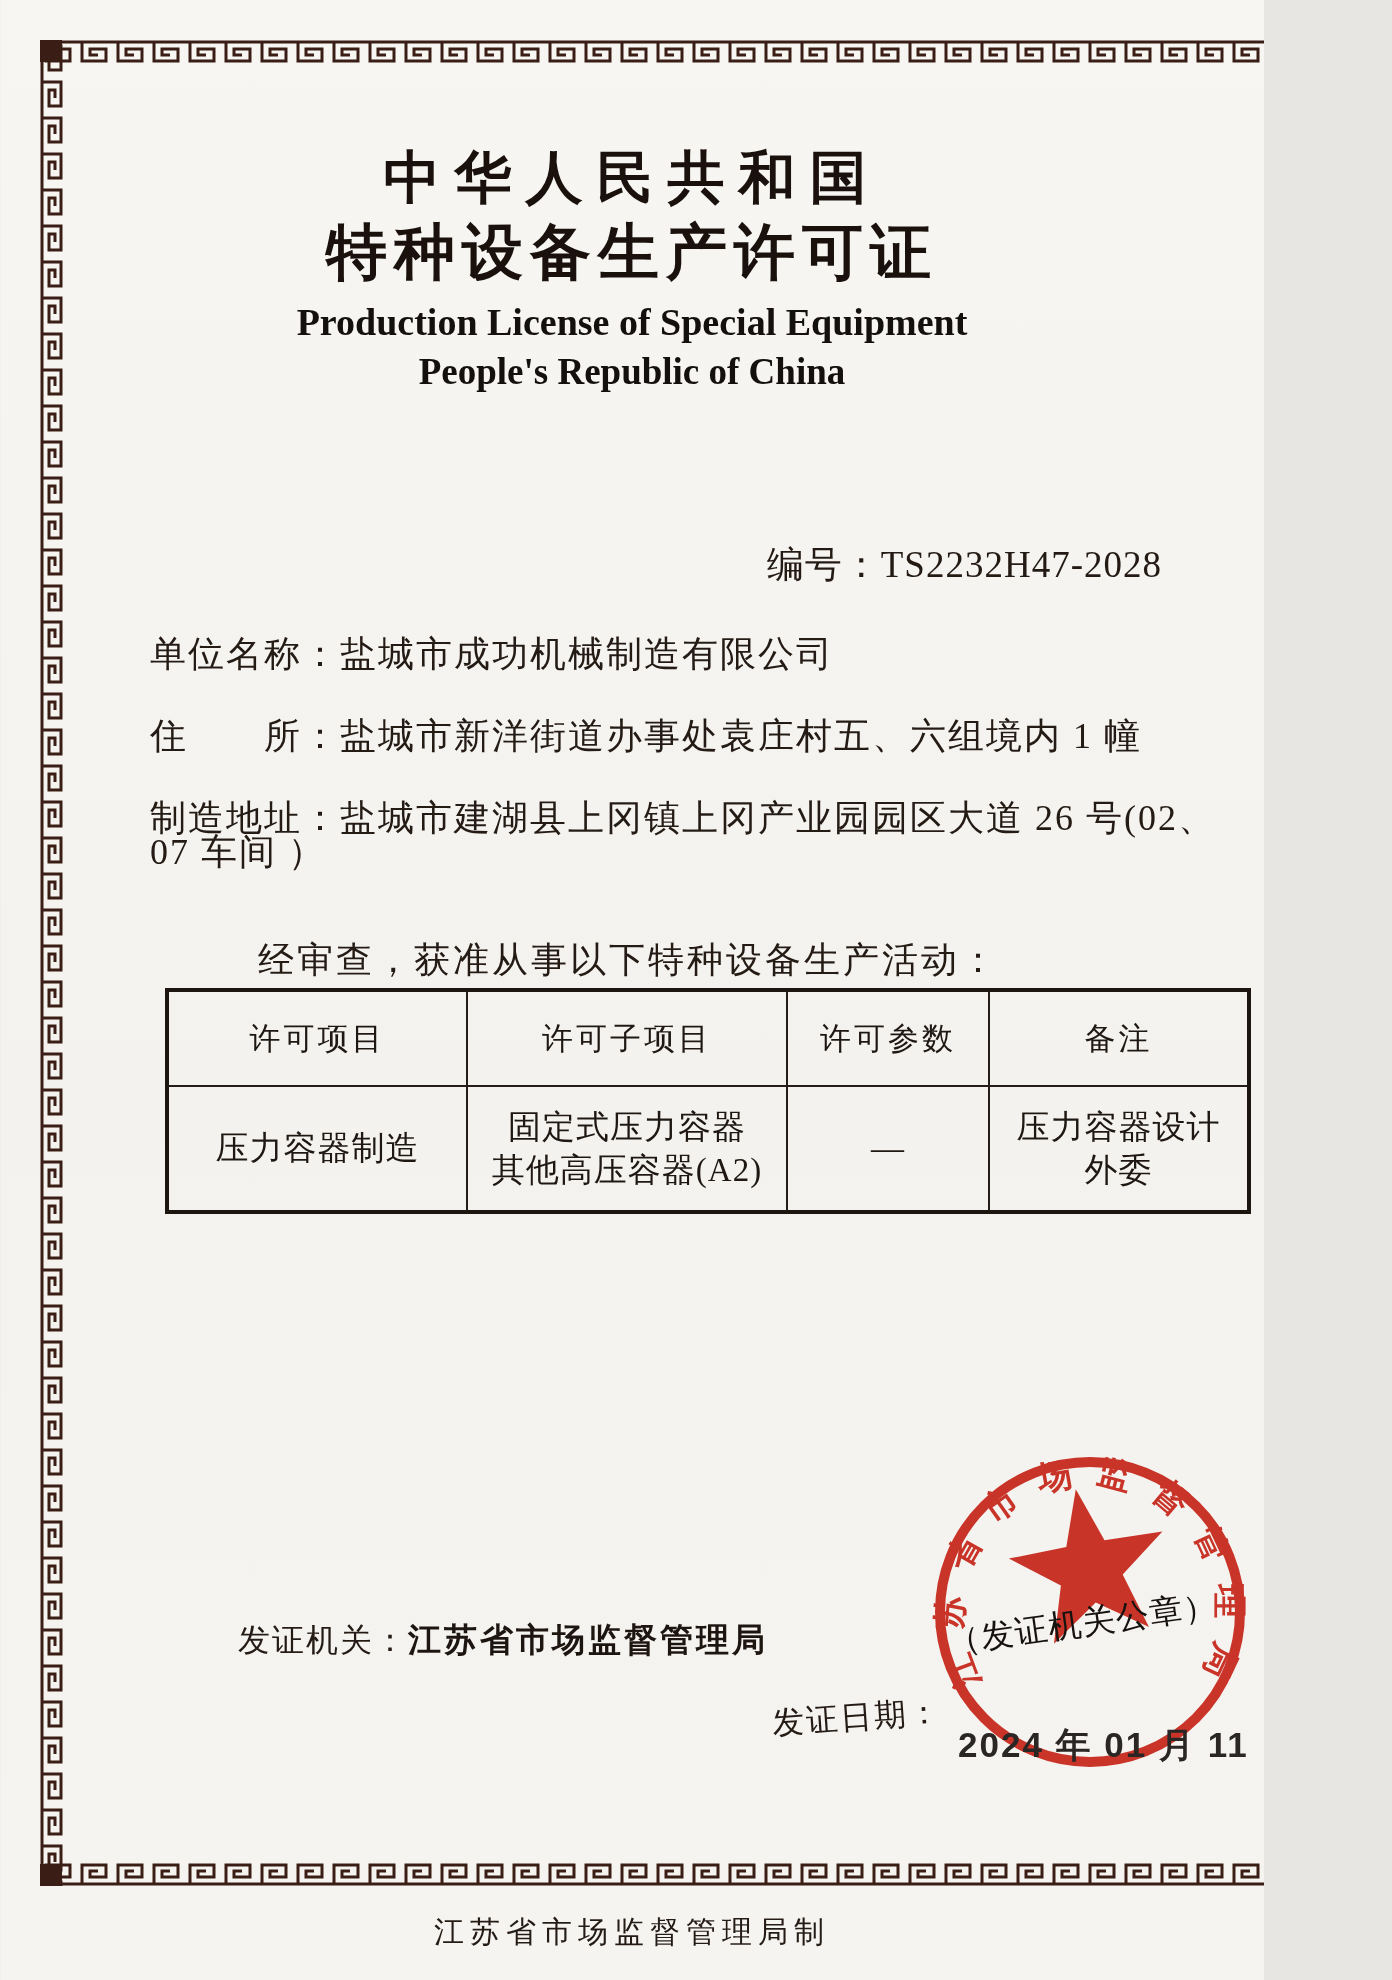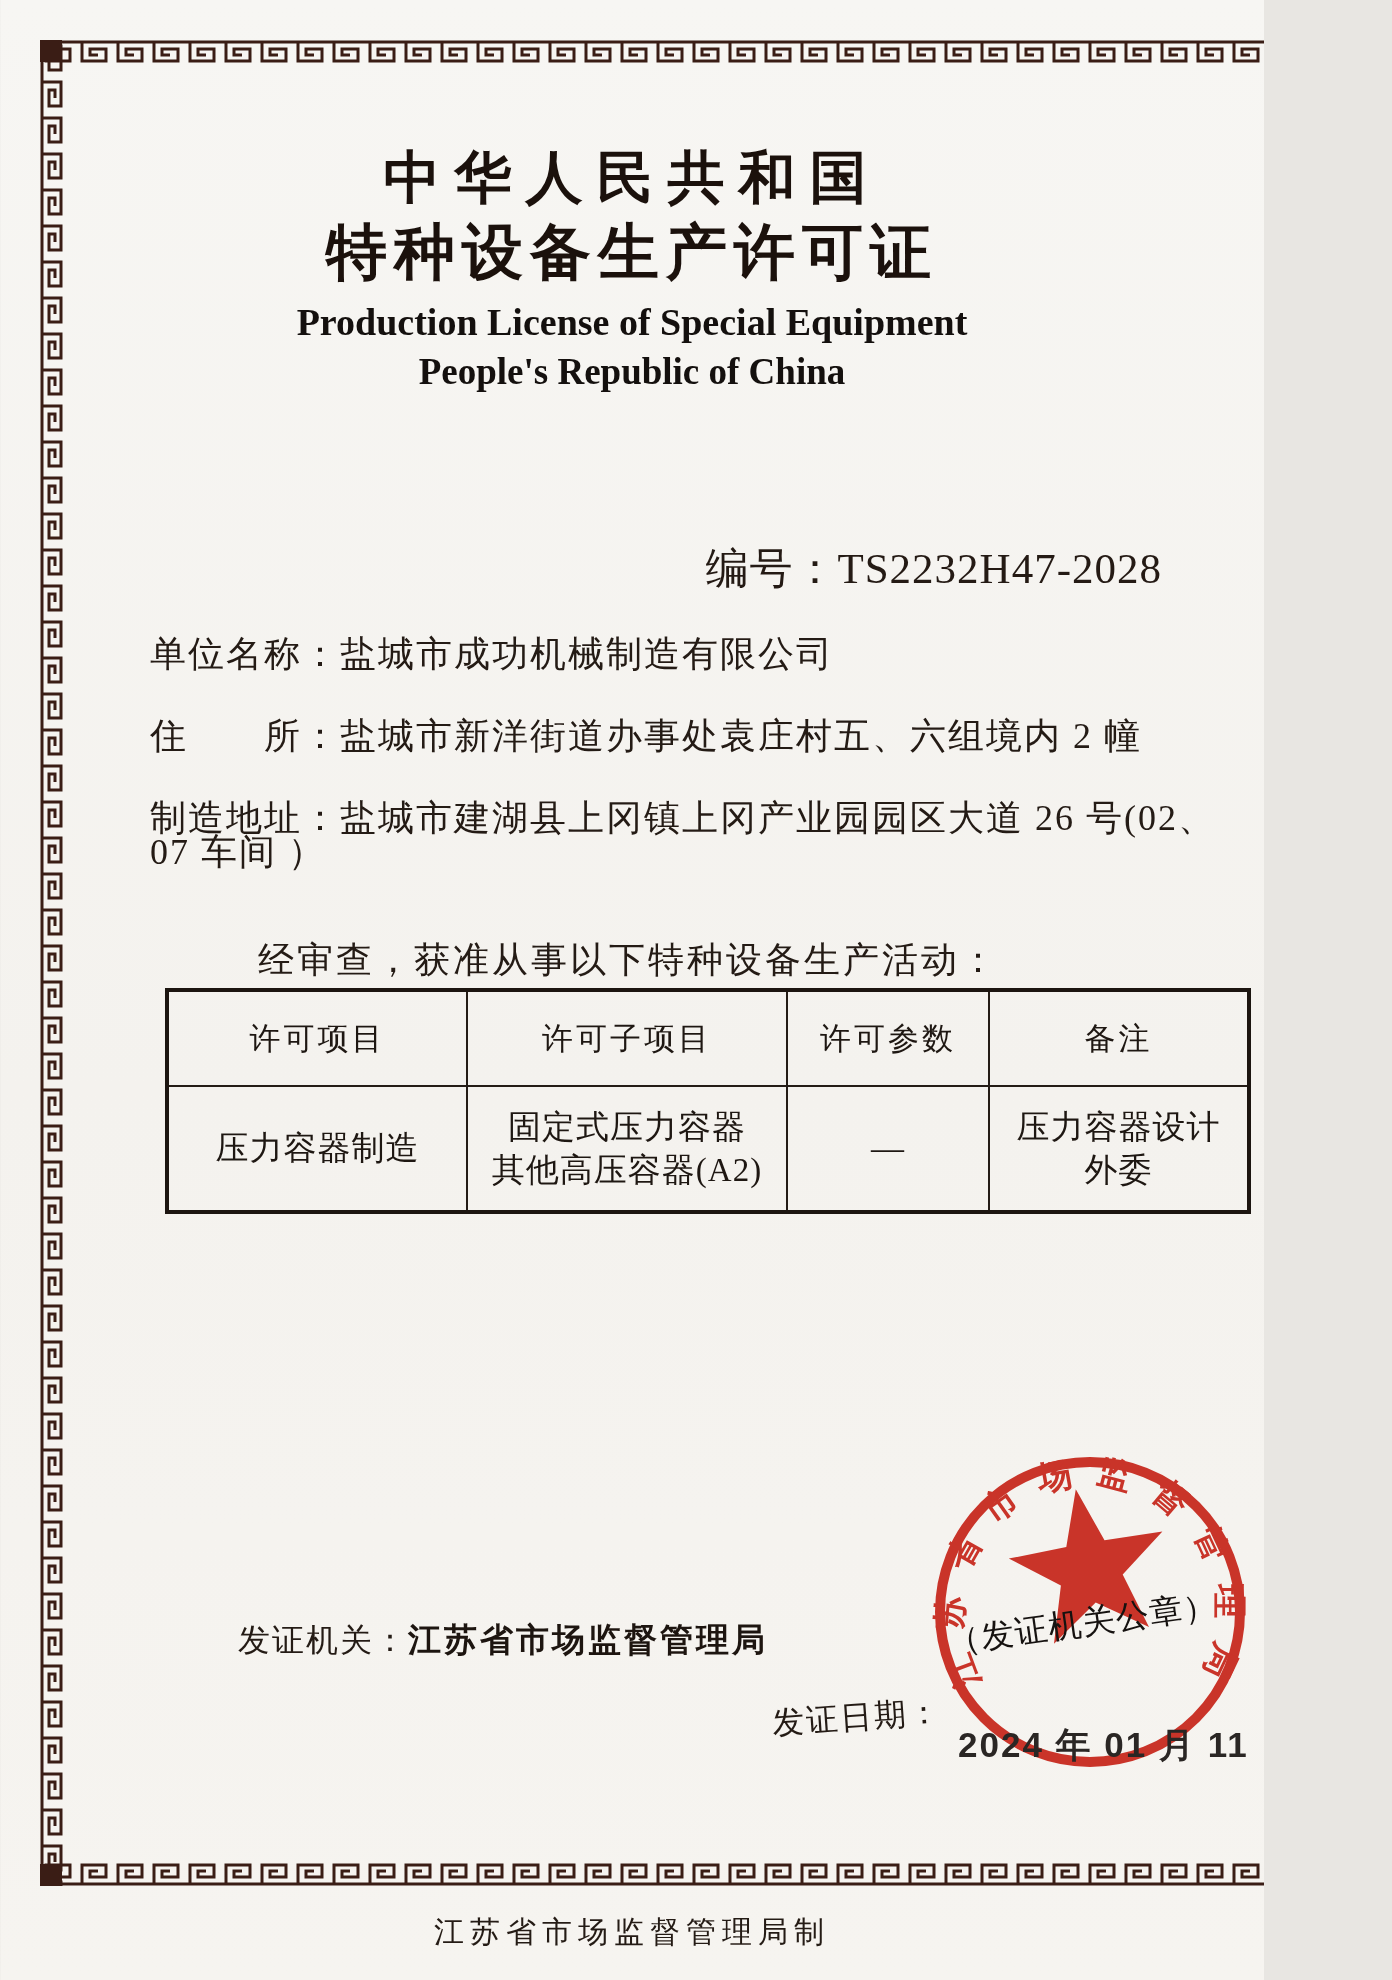--- a/index.html
+++ b/index.html
@@ -20,21 +20,21 @@
   .border-strip { position:absolute; z-index:0; }
   .corner { position:absolute; width:22px; height:22px; background:#3a1d15; z-index:1; }
 
   
   .title-cn1 { top:140px; font-size:57px; font-weight:bold; letter-spacing:14px; color:#1b110c; }
   .title-cn2 { top:212px; font-size:61px; font-weight:bold; letter-spacing:7px; color:#1b110c; }
   .title-en1 { top:300px; font-size:38px; font-weight:bold; color:#14100e; }
   .title-en2 { top:350px; font-size:37px; font-weight:bold; color:#14100e; }
 
   
-  .license-no { top:540px; right:102px; font-size:43px; color:#241a14; letter-spacing:1px; }
+  .license-no { top:540px; right:102px; font-size:37px; color:#241a14; letter-spacing:1px; }
 
   
   .info-line { font-size:36px; color:#241b15; letter-spacing:2px; }
   .info-label { display:inline; }
   .info-value { display:inline; }
 
   
   .lic-table { left:165px; top:988px; width:1082px; border-collapse:collapse;
                table-layout:fixed; color:#1e1712; }
   .lic-table td { border:2px solid #241c16; text-align:center; vertical-align:middle; }
@@ -107,21 +107,21 @@
   <div class="abs ctr title-en2 nowrap">People's Republic of China</div>
 
   <div class="abs license-no nowrap">
     <span>编号：</span><span>TS2232H47-2028</span>
   </div>
 
   <div class="abs info-line nowrap" style="left:150px;top:630px;">
     <span class="info-label">单位名称：</span><span class="info-value">盐城市成功机械制造有限公司</span>
   </div>
   <div class="abs info-line nowrap" style="left:150px;top:712px;">
-    <span class="info-label">住　　所：</span><span class="info-value">盐城市新洋街道办事处袁庄村五、六组境内 2 幢</span>
+    <span class="info-label">住　　所：</span><span class="info-value">盐城市新洋街道办事处袁庄村五、六组境内 1 幢</span>
   </div>
   <div class="abs info-line nowrap" style="left:150px;top:794px;">
     <span class="info-label">制造地址：</span><span class="info-value">盐城市建湖县上冈镇上冈产业园园区大道 26 号(02、</span>
   </div>
   <div class="abs info-line nowrap" style="left:150px;top:828px;">07 车间 ）</div>
   <div class="abs info-line nowrap" style="left:258px;top:936px;letter-spacing:3px;">经审查，获准从事以下特种设备生产活动：</div>
 
   <table class="abs lic-table">
     <colgroup>
       <col style="width:300px">

